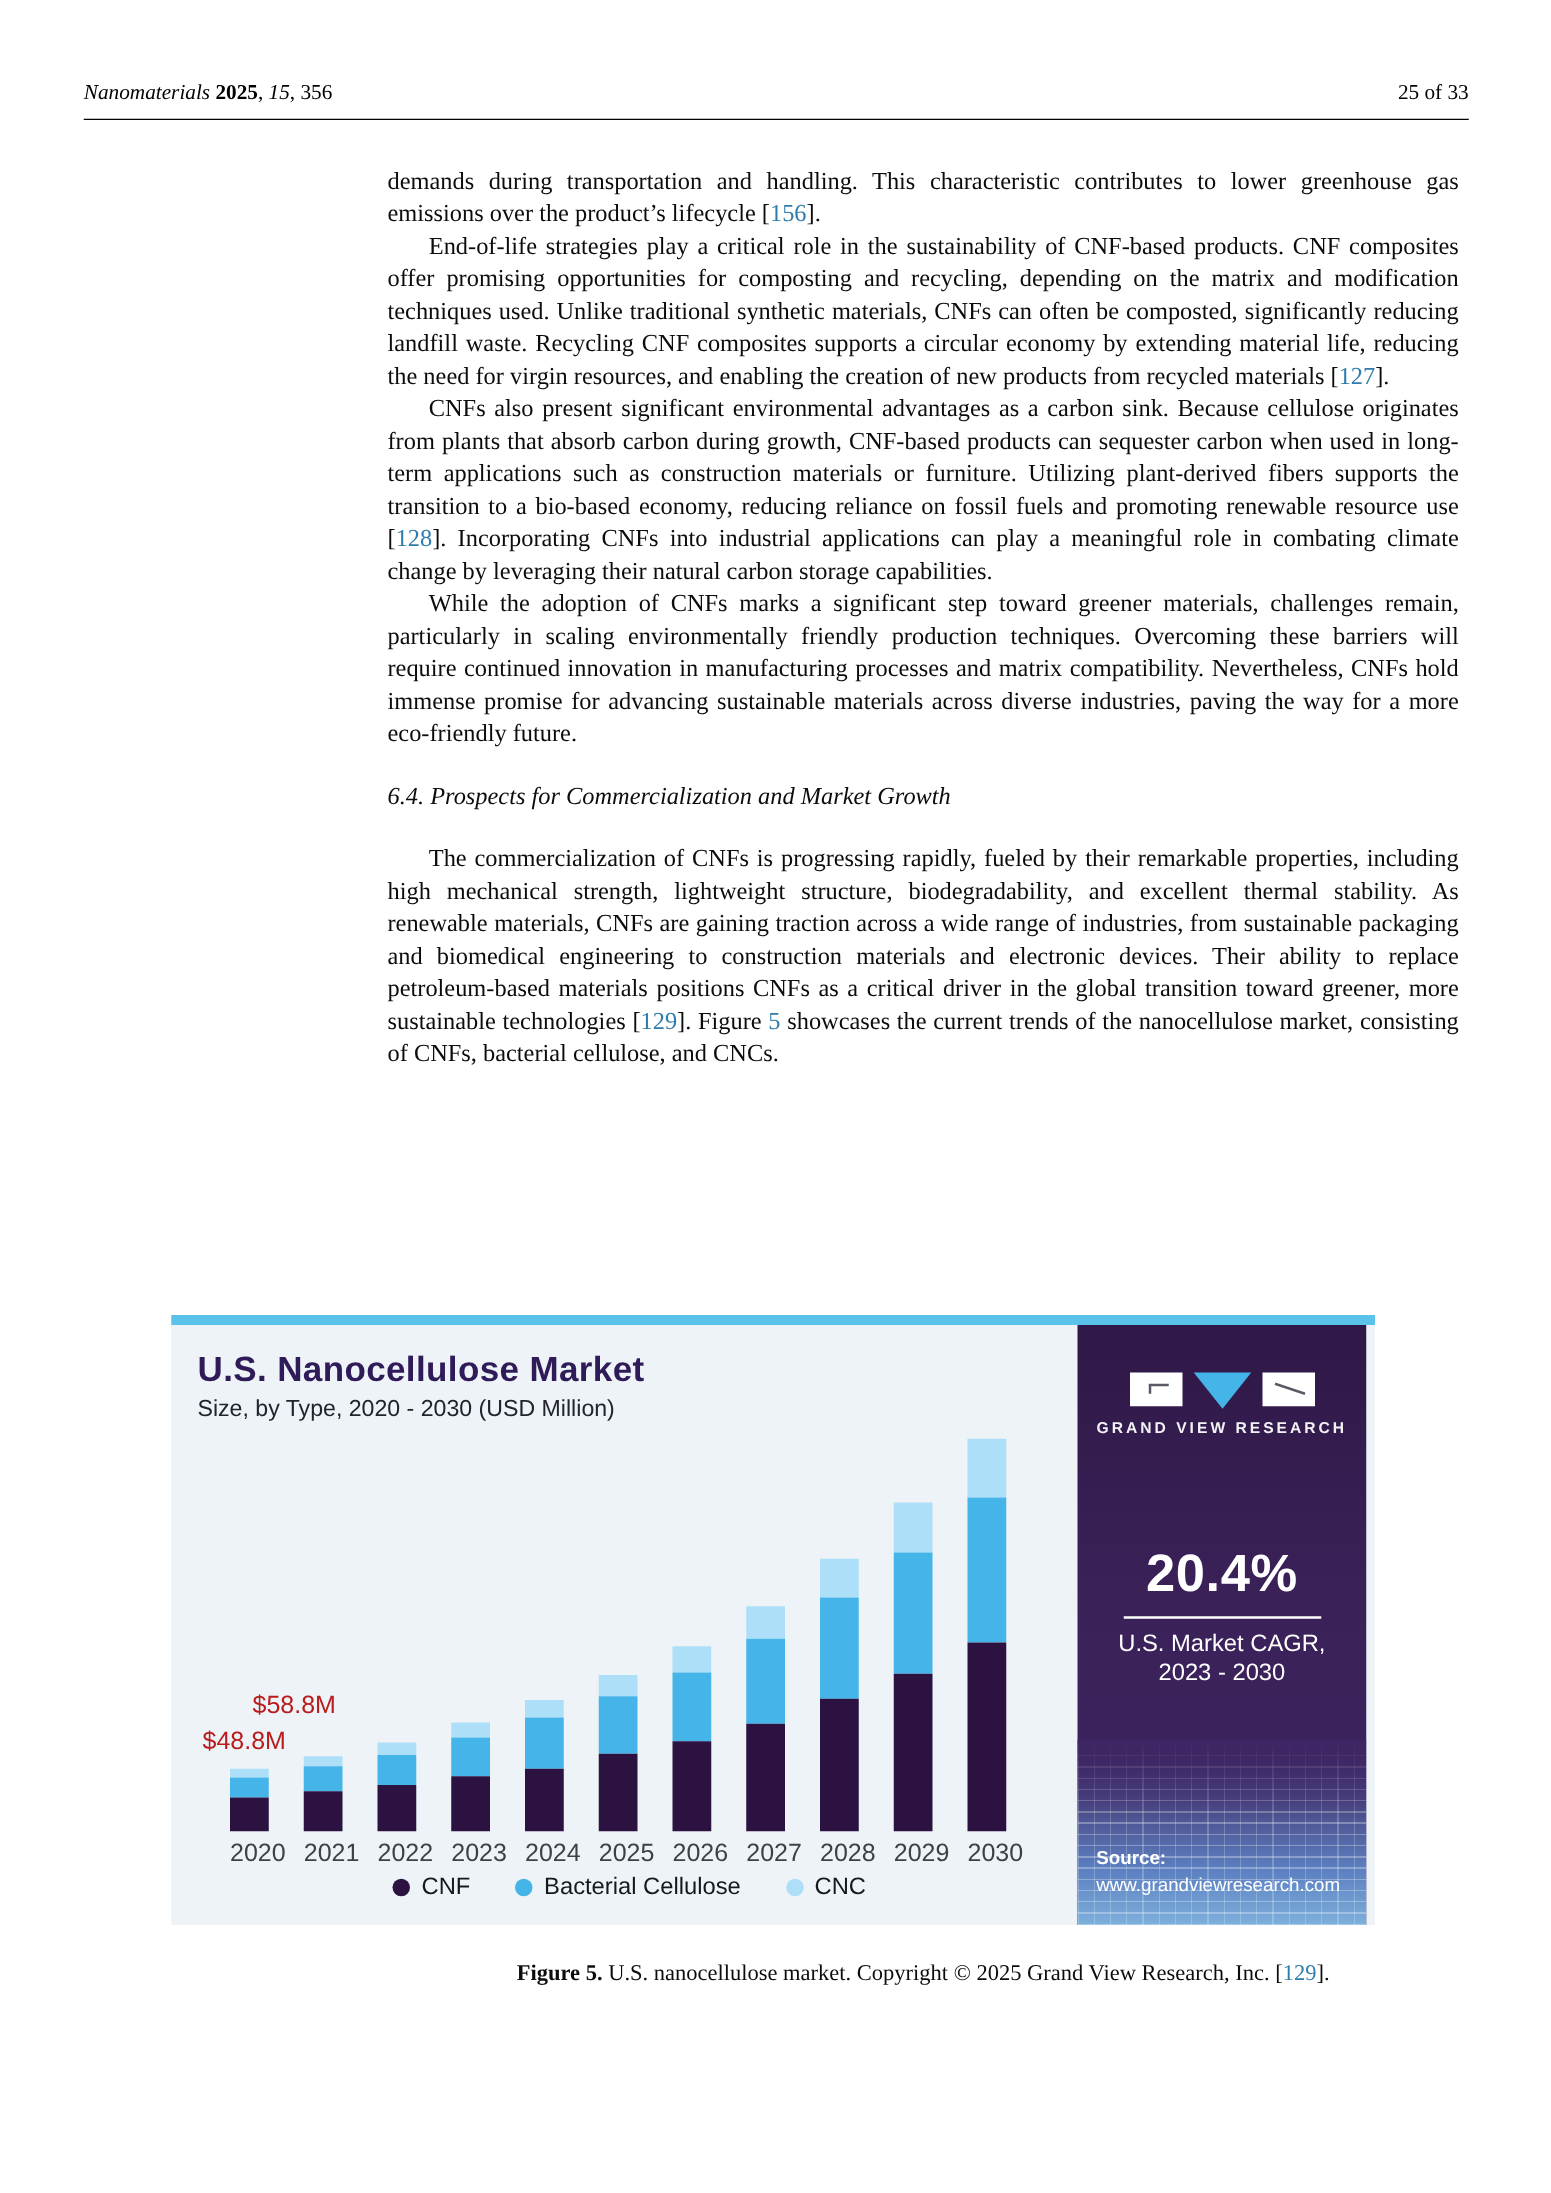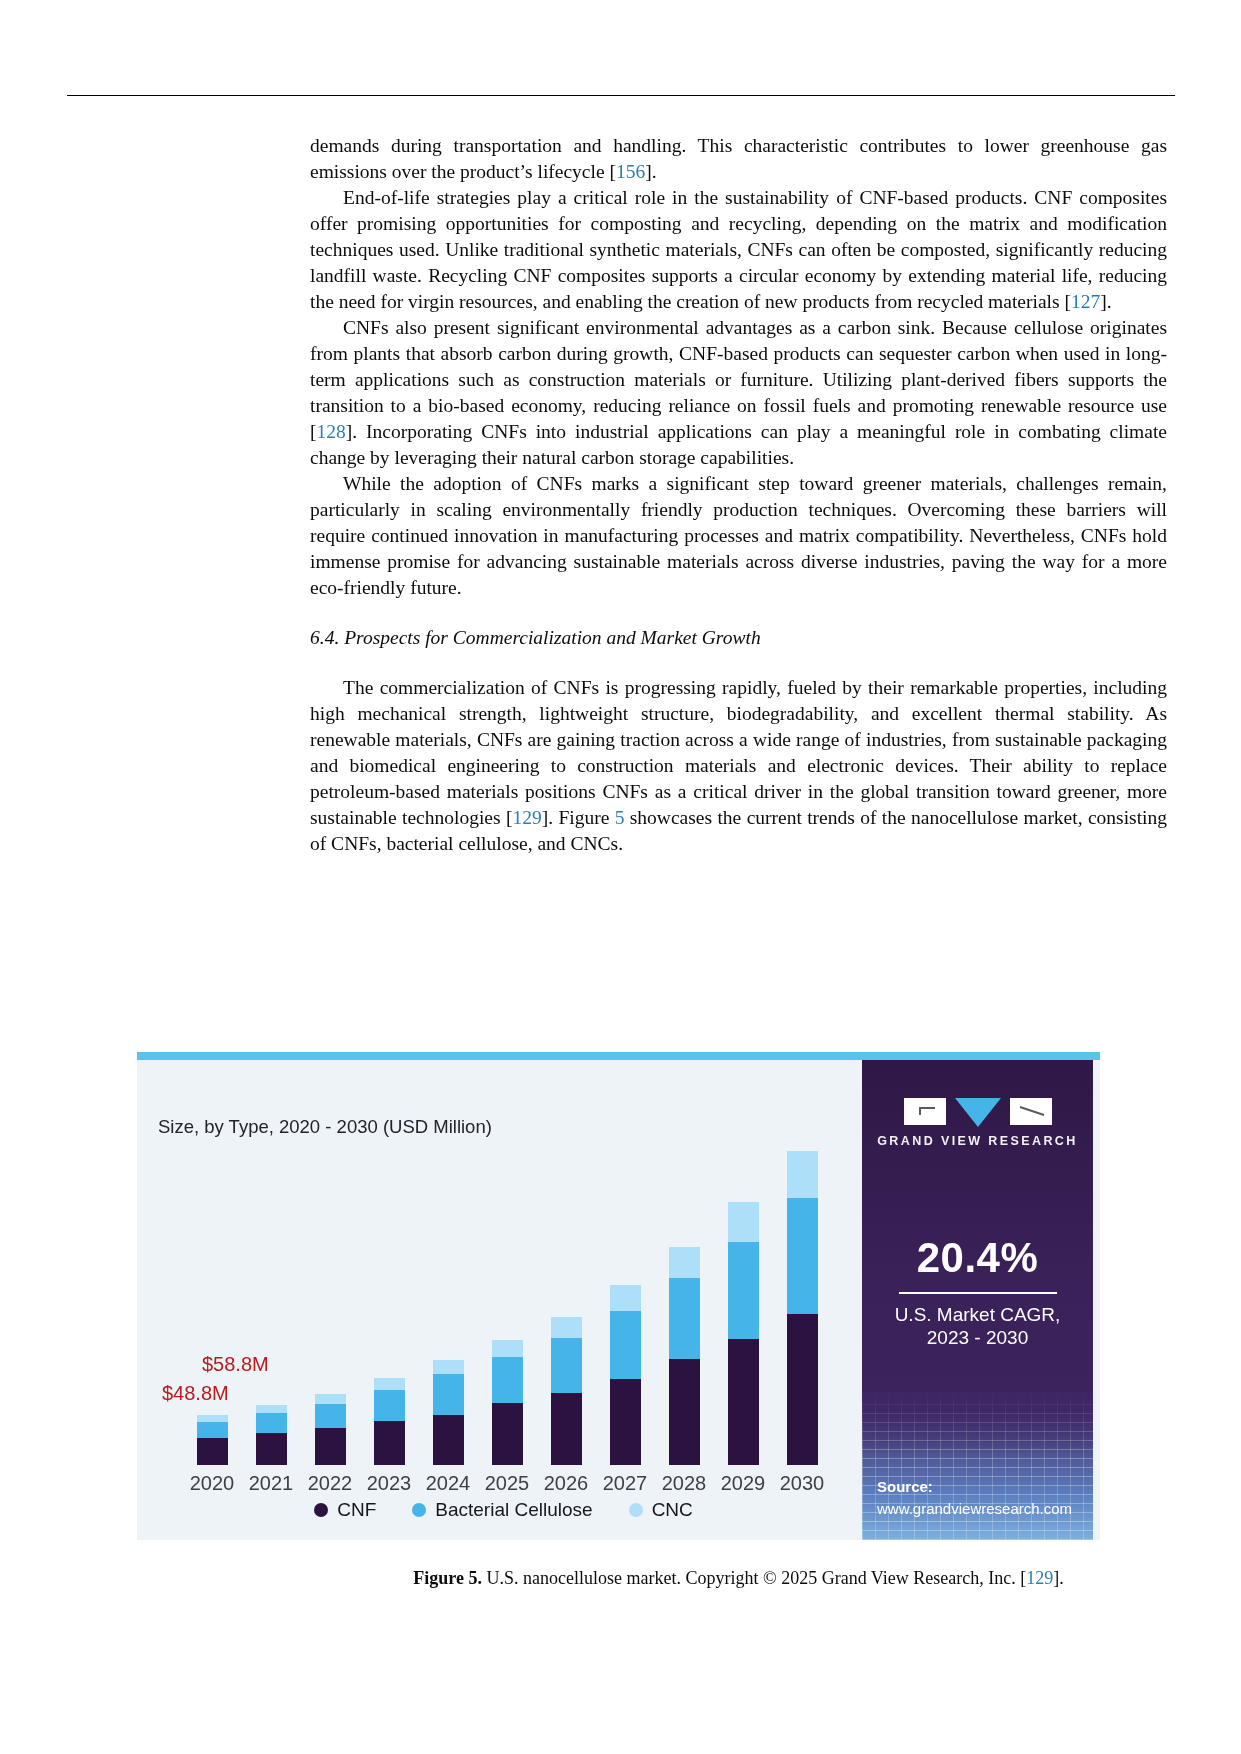--- a/index.html
+++ b/index.html
@@ -56,21 +56,21 @@
   }
 
   .ann { position:absolute; font-size:20px; color:#b91c1c; }
   .ann-58 { top:301px; left:65px; }
   .ann-48 { top:330px; left:25px; }
 
   .cols {
     position:absolute; left:47px; bottom:45px; width:646px;
     display:flex; justify-content:space-between; align-items:flex-end;
   }
-  .col { width:56px; display:flex; flex-direction:column; align-items:center; }
+  .col { width:56px; display:flex; flex-direction:column; align-items:flex-start; }
   .stack { width:31px; display:flex; flex-direction:column-reverse; }
   .seg { width:100%; }
   .year { margin-top:6px; font-size:20px; color:#3f3f46; line-height:24px; }
 
   .legend {
     position:absolute; top:447px; left:4px; width:725px;
     display:flex; justify-content:center; align-items:center; gap:36px;
     font-size:19px; color:#17171f;
   }
   .legend-item { display:flex; align-items:center; gap:9px; }
@@ -112,35 +112,40 @@
   .caption {
     position:absolute; top:1568px; left:310px; width:857px;
     text-align:center; font-size:18px; color:#0c0c0c;
   }
 </style>
 </head>
 <body>
 
 <div class="page">
 
+  <div class="running-header">
+    <span><span class="italic">Nanomaterials </span><span class="bold">2025</span><span>, </span><span class="italic">15</span><span>, 356</span></span>
+    <span>25 of 33</span>
+  </div>
   <div class="header-rule"></div>
 
   <div class="article">
       <p class="body-first"><span>demands during transportation and handling. This characteristic contributes to lower greenhouse gas emissions over the product’s lifecycle [</span><span class="ref">156</span><span>].</span></p>
       <p class="body"><span>End-of-life strategies play a critical role in the sustainability of CNF-based products. CNF composites offer promising opportunities for composting and recycling, depending on the matrix and modification techniques used. Unlike traditional synthetic materials, CNFs can often be composted, significantly reducing landfill waste. Recycling CNF composites supports a circular economy by extending material life, reducing the need for virgin resources, and enabling the creation of new products from recycled materials [</span><span class="ref">127</span><span>].</span></p>
       <p class="body"><span>CNFs also present significant environmental advantages as a carbon sink. Because cellulose originates from plants that absorb carbon during growth, CNF-based products can sequester carbon when used in long-term applications such as construction materials or furniture. Utilizing plant-derived fibers supports the transition to a bio-based economy, reducing reliance on fossil fuels and promoting renewable resource use [</span><span class="ref">128</span><span>]. Incorporating CNFs into industrial applications can play a meaningful role in combating climate change by leveraging their natural carbon storage capabilities.</span></p>
       <p class="body"><span>While the adoption of CNFs marks a significant step toward greener materials, challenges remain, particularly in scaling environmentally friendly production techniques. Overcoming these barriers will require continued innovation in manufacturing processes and matrix compatibility. Nevertheless, CNFs hold immense promise for advancing sustainable materials across diverse industries, paving the way for a more eco-friendly future.</span></p>
       <p class="heading"><span>6.4. Prospects for Commercialization and Market Growth</span></p>
       <p class="body"><span>The commercialization of CNFs is progressing rapidly, fueled by their remarkable properties, including high mechanical strength, lightweight structure, biodegradability, and excellent thermal stability. As renewable materials, CNFs are gaining traction across a wide range of industries, from sustainable packaging and biomedical engineering to construction materials and electronic devices. Their ability to replace petroleum-based materials positions CNFs as a critical driver in the global transition toward greener, more sustainable technologies [</span><span class="ref">129</span><span>]. Figure </span><span class="ref">5</span><span> showcases the current trends of the nanocellulose market, consisting of CNFs, bacterial cellulose, and CNCs.</span></p>
     </div>
 
   <div class="figure">
     <div class="fig-bg"></div>
     <div class="fig-strip"></div>
 
+    <div class="chart-title">U.S. Nanocellulose Market</div>
     <div class="chart-subtitle">Size, by Type, 2020 - 2030 (USD Million)</div>
 
     <div class="ann ann-58">$58.8M</div>
     <div class="ann ann-48">$48.8M</div>
 
     <div class="cols">
         <div class="col">
           <div class="stack">
             <div class="seg" style="height: 27px; background: rgb(43, 18, 64);"></div>
             <div class="seg" style="height: 16px; background: rgb(69, 181, 233);"></div>

